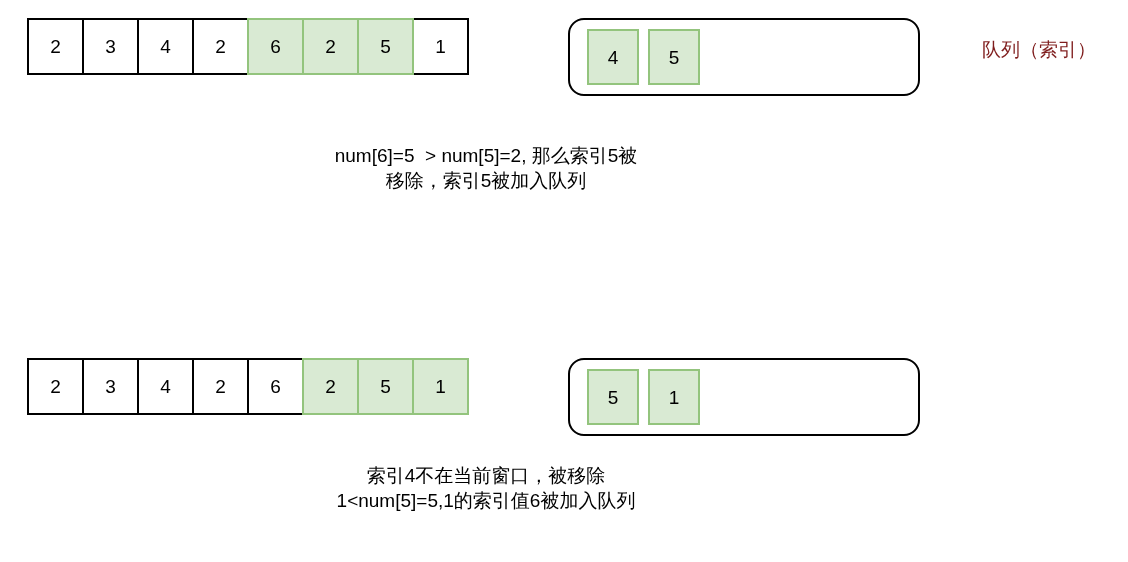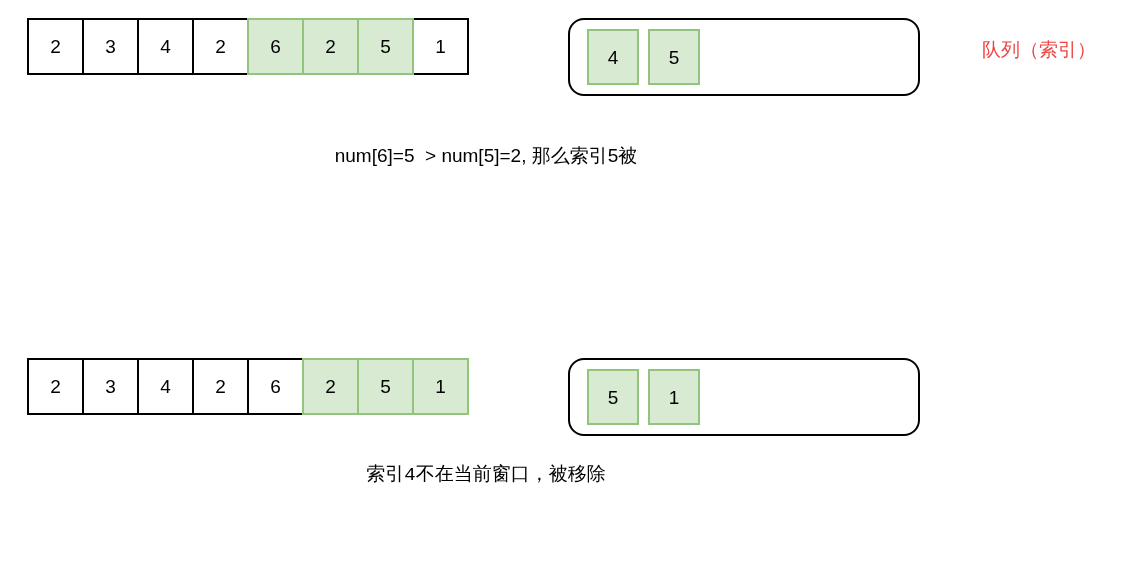--- a/index.html
+++ b/index.html
@@ -95,35 +95,35 @@
   }
 
   
   .side-label {
     position: absolute;
     left: 982px;
     top: 22px;
     font-size: 19px;
     line-height: 1;
     white-space: nowrap;
-    color: #ef4444;
+    color: #7f1d1d;
   }
 
   
   .caption {
     position: absolute;
     left: 0;
     width: 972px;
     text-align: center;
     font-size: 19px;
     line-height: 25px;
     color: #000000;
   }
   .caption-1 { top: 143px; }
-  .caption-2 { top: 463px; font-family: Liberation Mono, monospace; }
+  .caption-2 { top: 463px; }
   .caption .line { display: block; white-space: pre; }
 </style>
 </head>
 <body>
 
 <div class="stage">
 
   <div class="row row-1">
 
     <div class="array">
@@ -140,20 +140,21 @@
     <div class="queue">
       <div class="qcell">4</div>
       <div class="qcell">5</div>
     </div>
 
     <div class="side-label">队列（索引）</div>
   </div>
 
   <div class="caption caption-1">
     <span class="line">num[6]=5  &gt; num[5]=2, 那么索引5被</span>
+    <span class="line">移除，索引5被加入队列</span>
   </div>
 
   <div class="row row-2">
 
     <div class="array">
       <div class="cell">2</div>
       <div class="cell">3</div>
       <div class="cell">4</div>
       <div class="cell">2</div>
       <div class="cell">6</div>
@@ -163,15 +164,16 @@
     </div>
 
     <div class="queue">
       <div class="qcell">5</div>
       <div class="qcell">1</div>
     </div>
   </div>
 
   <div class="caption caption-2">
     <span class="line">索引4不在当前窗口，被移除</span>
+    <span class="line">1&lt;num[5]=5,1的索引值6被加入队列</span>
   </div>
 
 </div>
 
 </body></html>

